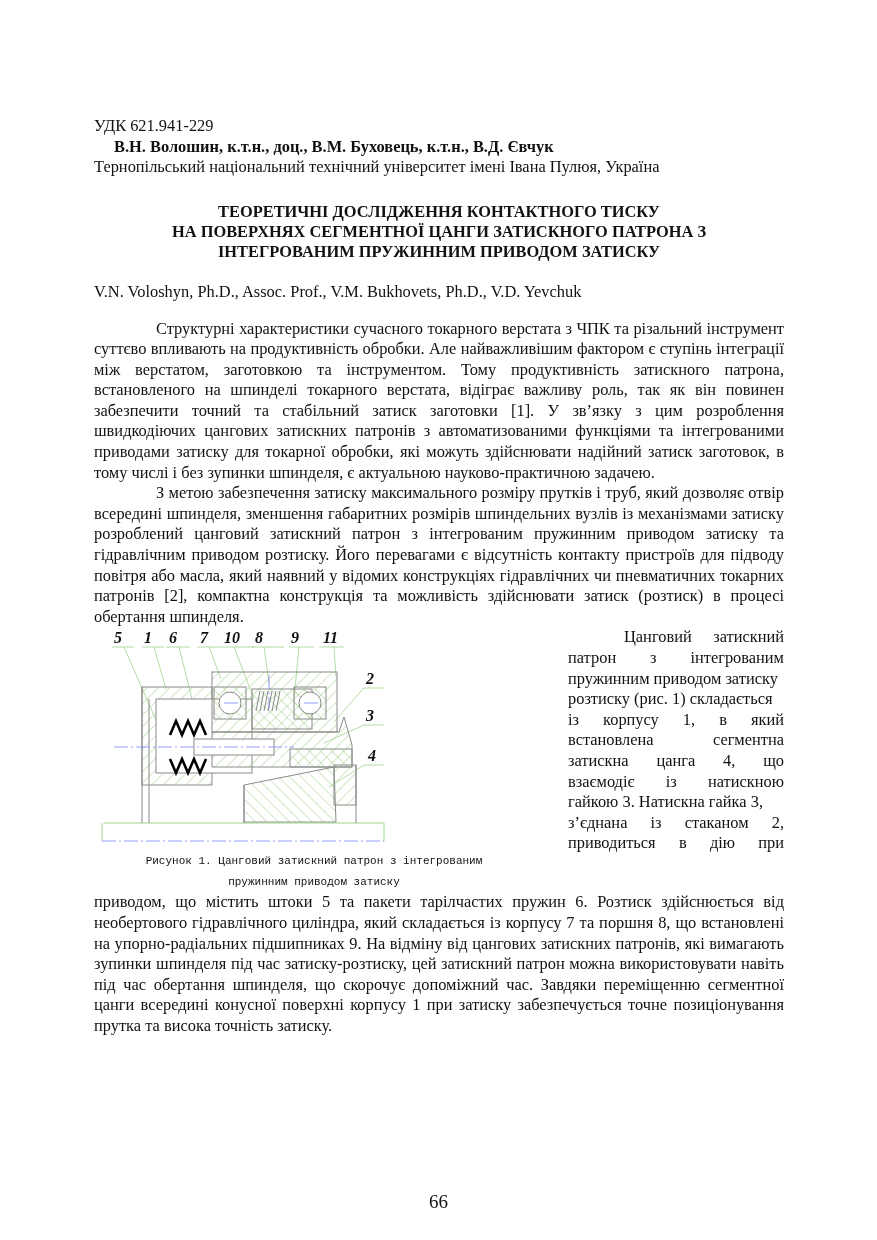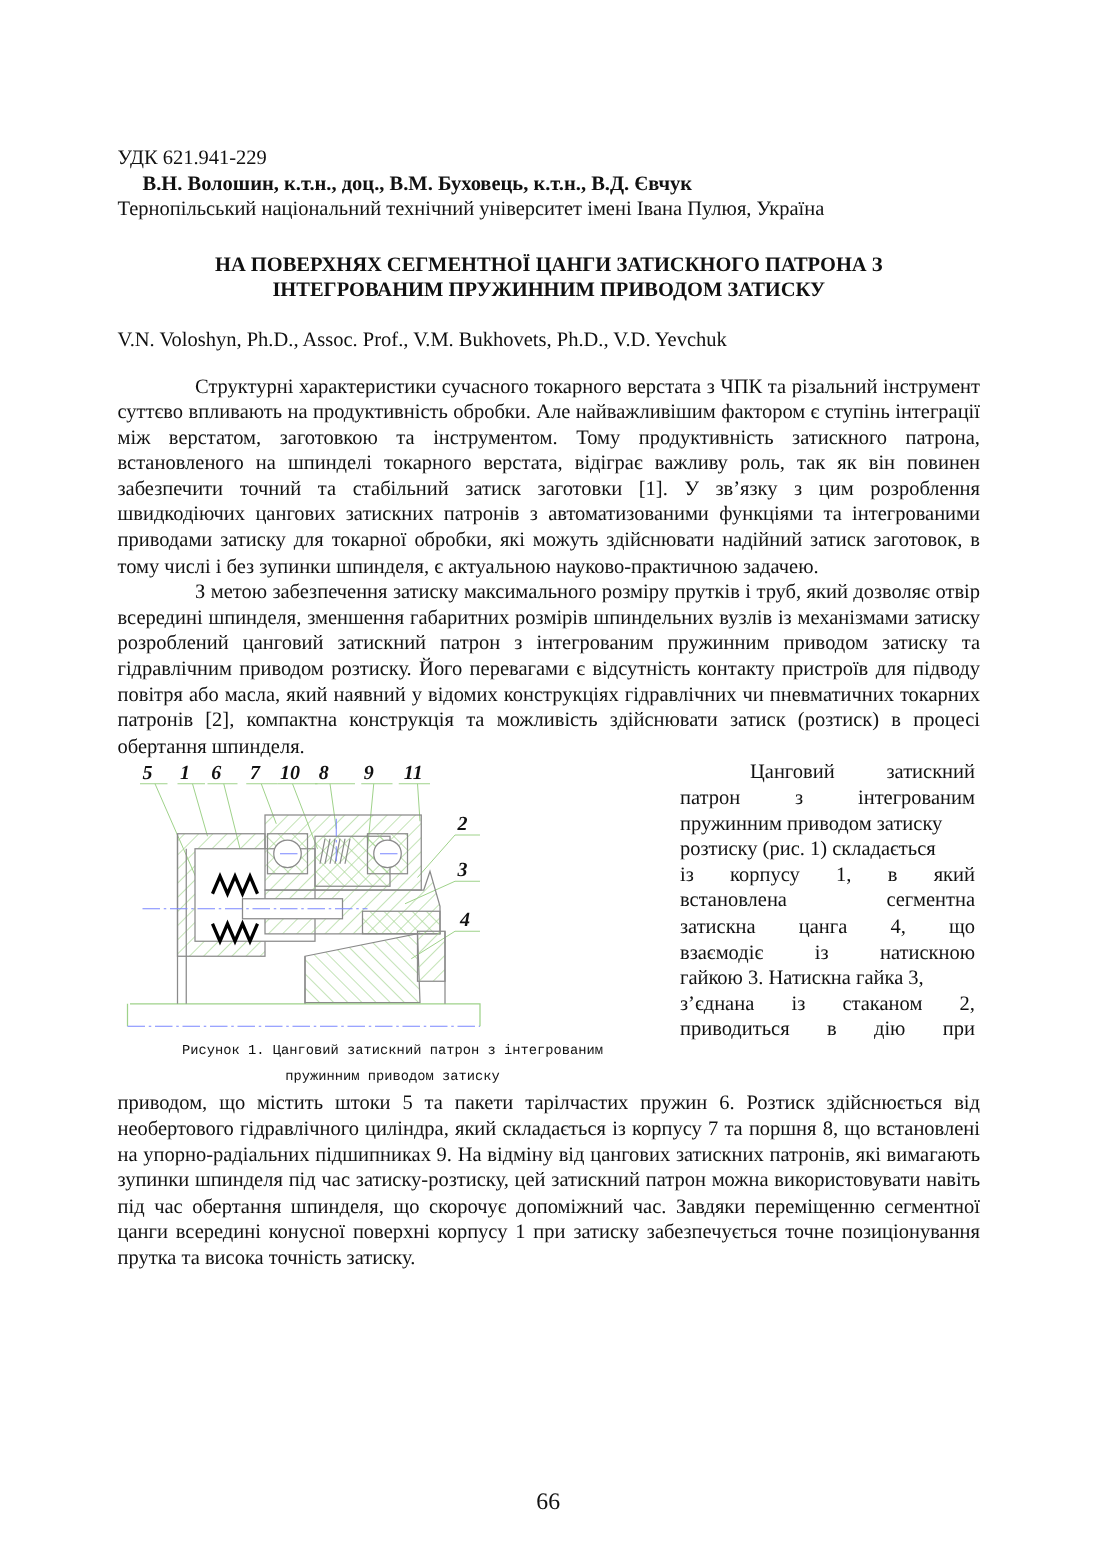--- a/index.html
+++ b/index.html
@@ -11,35 +11,36 @@
   .title-ua { margin-top: 24px; font-weight: bold; font-size: 16.4px; line-height: 20px; text-align: center; }
   .authors-en { margin-top: 20px; font-weight: normal; font-size: 16.4px; line-height: 19px; }
   .title-en { font-weight: bold; font-size: 16.4px; line-height: 20px; text-align: center; }
   .para { font-size: 16.4px; line-height: 20.6px; text-align: justify; text-align-last: left; margin: 0; }
   .para.indent { text-indent: 62px; }
   .p1 { margin-top: 18px; }
   .figure-row { display: flex; margin-top: 0px; }
   .figure { width: 450px; position: relative; }
   .fig-svg { display: block; }
   .caption { font-size: 11px; line-height: 20.5px; text-align: center; width: 440px; margin-top: 6px; font-family: Liberation Mono, monospace; }
-  .side-text { width: 236px; margin-left: 0; font-size: 16.4px; line-height: 20.6px; }
+  .side-text { width: 236px; margin-left: 24px; font-size: 16.4px; line-height: 20.6px; }
   .side-text .sl { display: flex; justify-content: space-between; white-space: nowrap; }
   .side-text .sl.first { padding-left: 56px; }
   .page-number { position: absolute; left: 0; width: 877px; top: 1191px; text-align: center; font-size: 19px; }
   .flab { font-family: "Liberation Serif", serif; font-style: italic; font-weight: bold; font-size: 16px; fill: #111; }
 </style>
 </head>
 <body>
 
 <div class="page">
   <div class="line">УДК 621.941-229</div>
   <div class="line bold">В.Н. Волошин, к.т.н., доц., В.М. Буховець, к.т.н., В.Д. Євчук</div>
   <div class="line">Тернопільський національний технічний університет імені Івана Пулюя, Україна</div>
 
   <div class="title-ua">
+    <div>ТЕОРЕТИЧНІ ДОСЛІДЖЕННЯ КОНТАКТНОГО ТИСКУ</div>
     <div>НА ПОВЕРХНЯХ СЕГМЕНТНОЇ ЦАНГИ ЗАТИСКНОГО ПАТРОНА З</div>
     <div>ІНТЕГРОВАНИМ ПРУЖИННИМ ПРИВОДОМ ЗАТИСКУ</div>
   </div>
 
   <div class="authors-en">V.N. Voloshyn, Ph.D., Assoc. Prof., V.M. Bukhovets, Ph.D., V.D. Yevchuk</div>
 
   <p class="para indent p1">Структурні характеристики сучасного токарного верстата з ЧПК та різальний інструмент суттєво впливають на продуктивність обробки. Але найважливішим фактором є ступінь інтеграції між верстатом, заготовкою та інструментом. Тому продуктивність затискного патрона, встановленого на шпинделі токарного верстата, відіграє важливу роль, так як він повинен забезпечити точний та стабільний затиск заготовки [1]. У зв’язку з цим розроблення швидкодіючих цангових затискних патронів з автоматизованими функціями та інтегрованими приводами затиску для токарної обробки, які можуть здійснювати надійний затиск заготовок, в тому числі і без зупинки шпинделя, є актуальною науково-практичною задачею.</p>
   <p class="para indent">З метою забезпечення затиску максимального розміру прутків і труб, який дозволяє отвір всередині шпинделя, зменшення габаритних розмірів шпиндельних вузлів із механізмами затиску розроблений цанговий затискний патрон з інтегрованим пружинним приводом затиску та гідравлічним приводом розтиску. Його перевагами є відсутність контакту пристроїв для підводу повітря або масла, який наявний у відомих конструкціях гідравлічних чи пневматичних токарних патронів [2], компактна конструкція та можливість здійснювати затиск (розтиск) в процесі обертання шпинделя.</p>
 
   <div class="figure-row">

